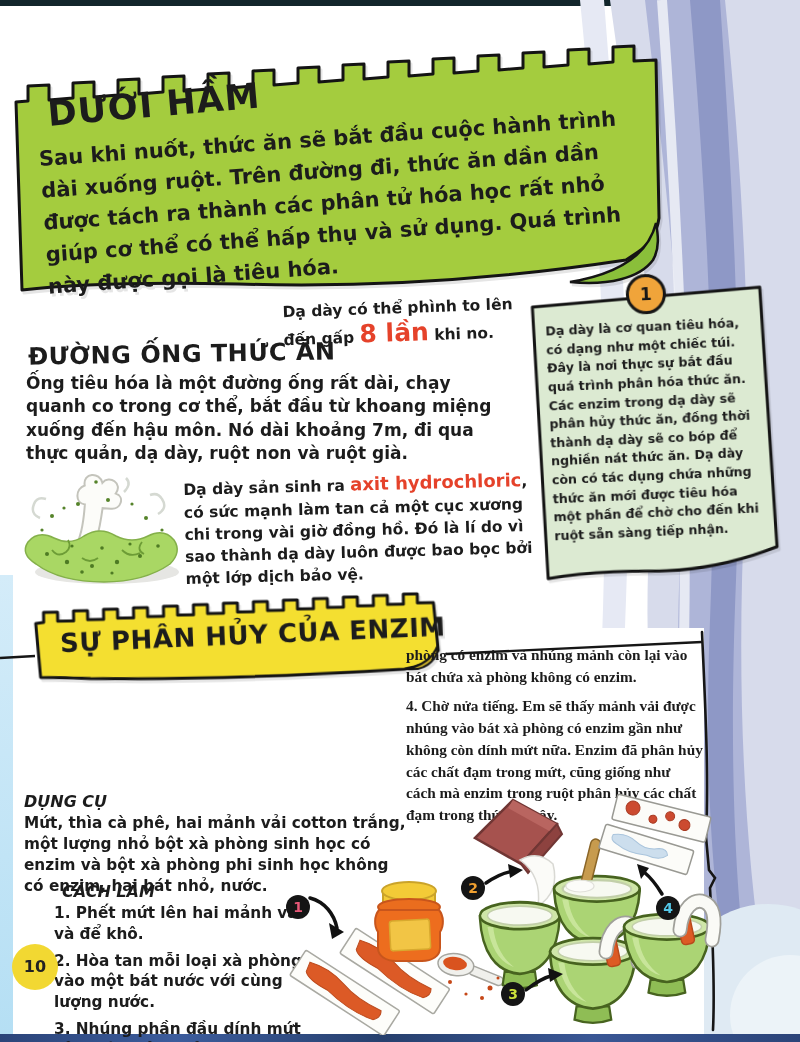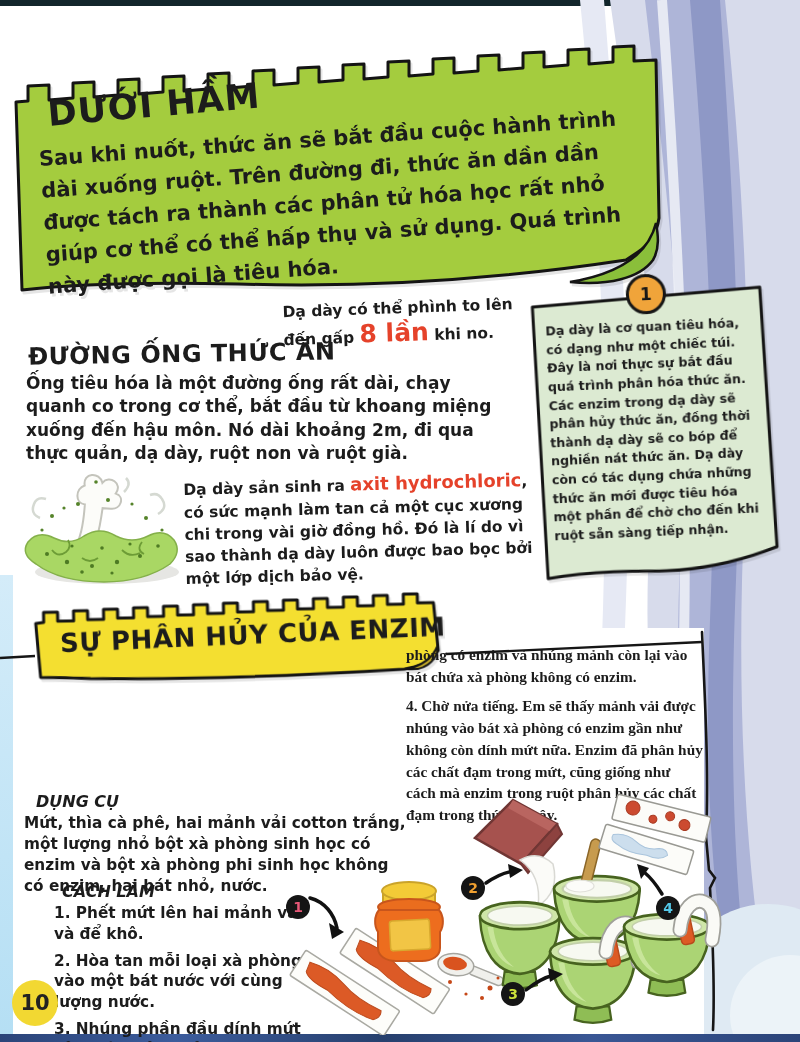--- a/index.html
+++ b/index.html
@@ -40,31 +40,31 @@
   #note-badge{position:absolute;left:104px;top:-12px;width:34px;height:34px;border-radius:50%;
     background:#f0a43a;border:3px solid #161616;text-align:center;line-height:34px;font-size:17px;font-weight:700;color:#161616;}
 
   
   #yellow-banner{left:30px;top:592px;width:418px;height:92px;transform:rotate(-1deg);filter:drop-shadow(2px 3px 0 rgba(0,0,0,0.10));}
   #yellow-banner svg{position:absolute;left:0;top:0;}
   #yellow-banner .yb-text{position:absolute;left:30px;top:28px;font-size:26px;letter-spacing:.5px;transform:rotate(-1.5deg);}
 
   
   #col-left-intro{left:24px;top:678px;width:380px;font-size:15.3px;line-height:1.43;text-align:justify;word-spacing:2px;}
-  #tools-heading{left:36px;top:792px;font-size:16px;font-style:italic;}
+  #tools-heading{left:24px;top:792px;font-size:16px;font-style:italic;}
   #tools-body{left:24px;top:813px;width:382px;font-size:15.3px;line-height:1.38;}
   #method-heading{left:54px;top:882px;font-size:16px;font-style:italic;margin-left:8px;}
   #steps{left:54px;top:903px;width:256px;font-size:15.3px;line-height:1.36;}
   #steps p{margin:0 0 6px 0;}
   #col-right{left:406px;top:644px;width:298px;font-size:15.3px;line-height:1.42;}
   #col-right p{margin:0 0 8px 0;font-family:Liberation Serif, serif;}
 
   
-  #page-badge{left:12px;top:980px;width:46px;height:46px;border-radius:50%;background:#f2d832;
-    text-align:center;line-height:46px;font-size:21px;font-weight:700;color:#222;}
+  #page-badge{left:12px;top:944px;width:46px;height:46px;border-radius:50%;background:#f2d832;
+    text-align:center;line-height:46px;font-size:16px;font-weight:700;color:#222;}
 </style>
 </head>
 <body>
 
 <div id="page">
 
   <div class="abs" id="top-strip"></div>
 
   <svg class="abs" style="left:540px;top:0;" width="260" height="1042" viewBox="0 0 260 1042">
     <path d="M40 0 C60 200 70 420 62 640 C56 820 66 950 84 1042 L110 1042 C88 930 78 800 86 600 C94 380 78 180 64 0 Z" fill="#e6e9f4"></path>
@@ -92,21 +92,21 @@
     </svg>
     <div class="banner-title hand">DƯỚI HẦM</div>
     <div class="banner-body hand">Sau khi nuốt, thức ăn sẽ bắt đầu cuộc hành trình dài xuống ruột. Trên đường đi, thức ăn dần dần được tách ra thành các phân tử hóa học rất nhỏ giúp cơ thể có thể hấp thụ và sử dụng. Quá trình này được gọi là tiêu hóa.</div>
   </div>
 
   <div class="abs hand" id="stomach-fact">
     <span>Dạ dày có thể phình to lên đến gấp </span><span class="big-red">8 lần</span><span> khi no.</span>
   </div>
 
   <div class="abs hand" id="food-pipe-heading">ĐƯỜNG ỐNG THỨC ĂN</div>
-  <div class="abs hand" id="food-pipe-body">Ống tiêu hóa là một đường ống rất dài, chạy quanh co trong cơ thể, bắt đầu từ khoang miệng xuống đến hậu môn. Nó dài khoảng 2m, đi qua thực quản, dạ dày, ruột non và ruột già.</div>
+  <div class="abs hand" id="food-pipe-body">Ống tiêu hóa là một đường ống rất dài, chạy quanh co trong cơ thể, bắt đầu từ khoang miệng xuống đến hậu môn. Nó dài khoảng 7m, đi qua thực quản, dạ dày, ruột non và ruột già.</div>
 
   <svg class="abs" style="left:12px;top:458px;" width="180" height="135" viewBox="0 0 180 135">
     <ellipse cx="95" cy="114" rx="72" ry="12" fill="#e6e6e3"></ellipse>
     <g transform="translate(58,8) rotate(18)">
       <path d="M20 14 C14 2 30 -4 36 6 C40 -4 56 0 52 12 C62 12 62 26 52 28 L44 30 C48 52 50 72 44 88 L28 86 C34 68 30 48 26 32 C16 34 12 20 20 14 Z" fill="#fcfcf9" stroke="#c4c4bc" stroke-width="2"></path>
     </g>
     <path d="M16 84 Q26 72 42 80 Q58 88 72 78 Q88 68 104 78 Q120 86 136 78 Q152 70 162 82 Q170 94 158 106 Q132 124 92 124 Q48 124 24 106 Q8 96 16 84 Z" fill="#a9d764" stroke="#84b04a" stroke-width="1.5"></path>
     <g stroke="#6d9c36" stroke-width="1.8" fill="none">
       <path d="M40 92 q6 8 14 2 q6 -5 2 -12"></path>
         <path d="M70 100 q8 6 16 0"></path>

